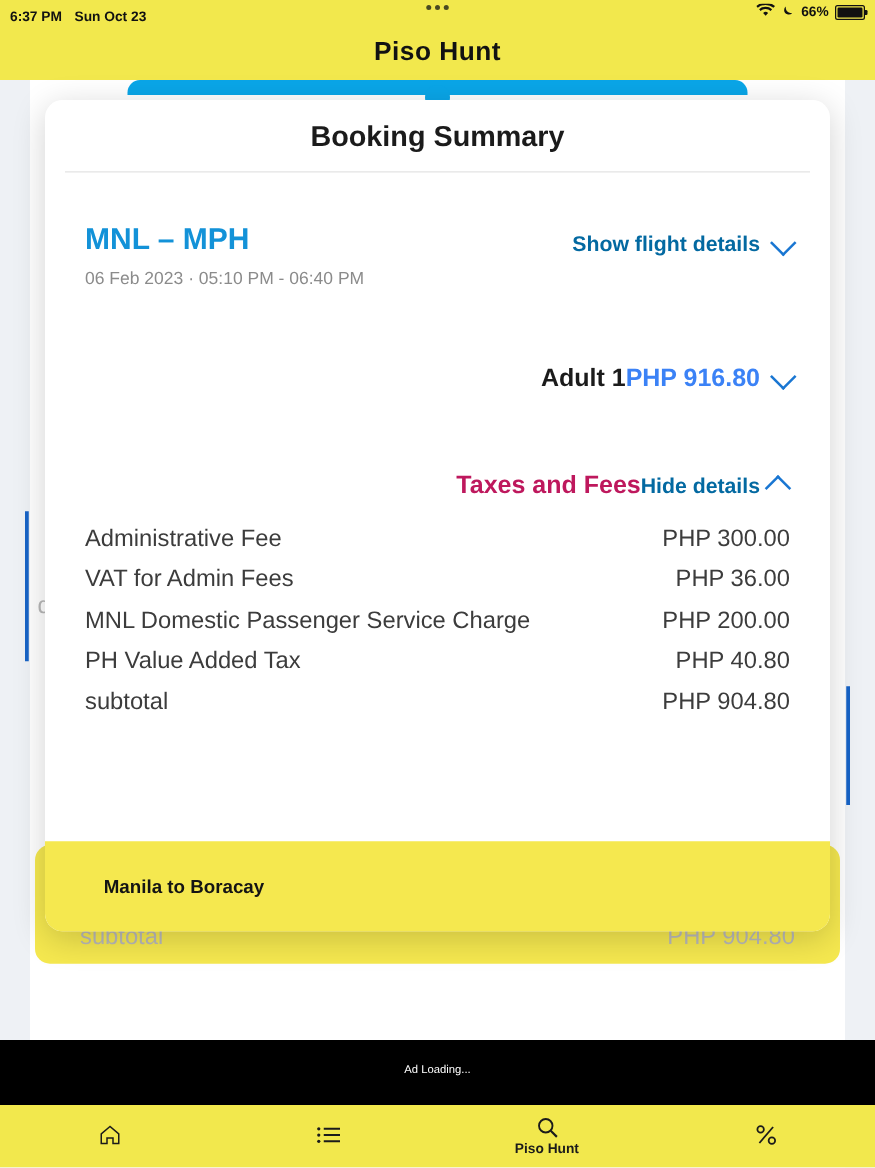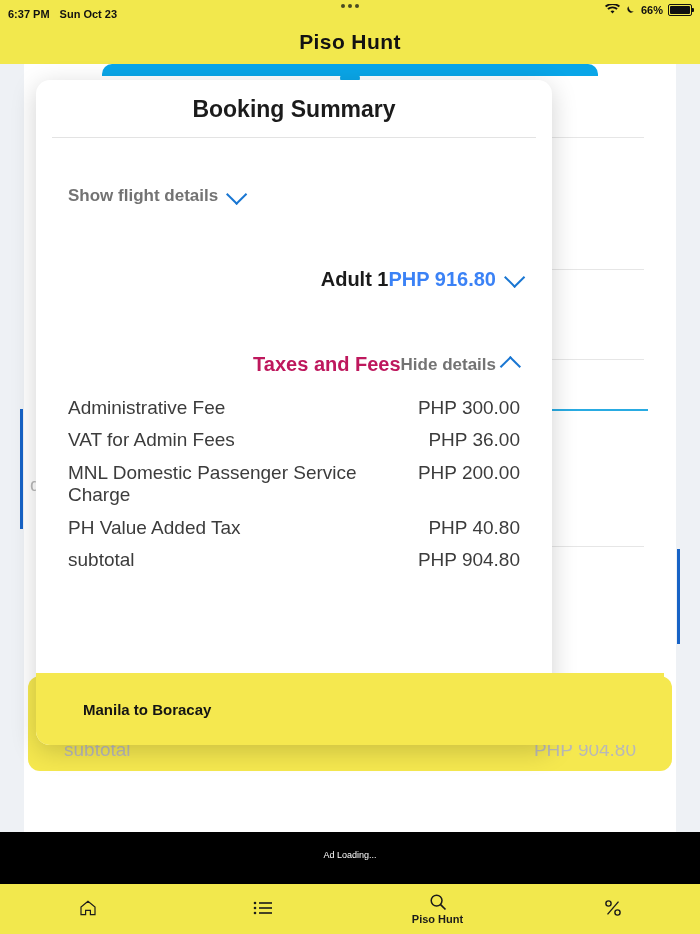--- a/index.html
+++ b/index.html
@@ -167,21 +167,21 @@
     position: absolute;
     color: #b8b8b8;
     font-size: 19px;
   }
 
   
   .modal {
     position: absolute;
     top: 80px;
     left: 36px;
-    width: 516px;
+    width: 628px;
     height: 665px;
     background: #ffffff;
     border-radius: 14px;
     box-shadow: 0 6px 26px rgba(0,0,0,0.18);
     overflow: hidden;
     z-index: 5;
   }
   .modal-title {
     text-align: center;
     font-size: 23px;
@@ -208,21 +208,21 @@
     display: flex;
     align-items: flex-start;
     justify-content: space-between;
   }
   .route-sub {
     color: #8b8b8b;
     font-size: 14px;
     margin-top: 8px;
   }
   .link-blue {
-    color: #737373;
+    color: #0369a1;
     font-size: 17px;
     font-weight: bold;
     display: flex;
     align-items: center;
     gap: 9px;
     cursor: pointer;
     white-space: nowrap;
   }
   .chev {
     display: inline-block;
@@ -412,20 +412,24 @@
   <div class="bg-gray-text" style="right:64px; top:675px;">PHP 904.80</div>
 </div>
 
 <div class="modal">
   <div class="modal-title">Booking Summary</div>
   <div class="modal-divider"></div>
 
   <div class="modal-body">
 
     <div class="route-row">
+      <div>
+        <div class="route">MNL – MPH</div>
+        <div class="route-sub">06 Feb 2023 · 05:10 PM - 06:40 PM</div>
+      </div>
       <div class="link-blue" style="margin-top:48px;">
         <span>Show flight details</span>
         <span class="chev"></span>
       </div>
     </div>
 
     <div class="row-flex adult-row">
       <div class="adult-label">Adult 1</div>
       <div class="adult-price">
         <span>PHP 916.80</span>

